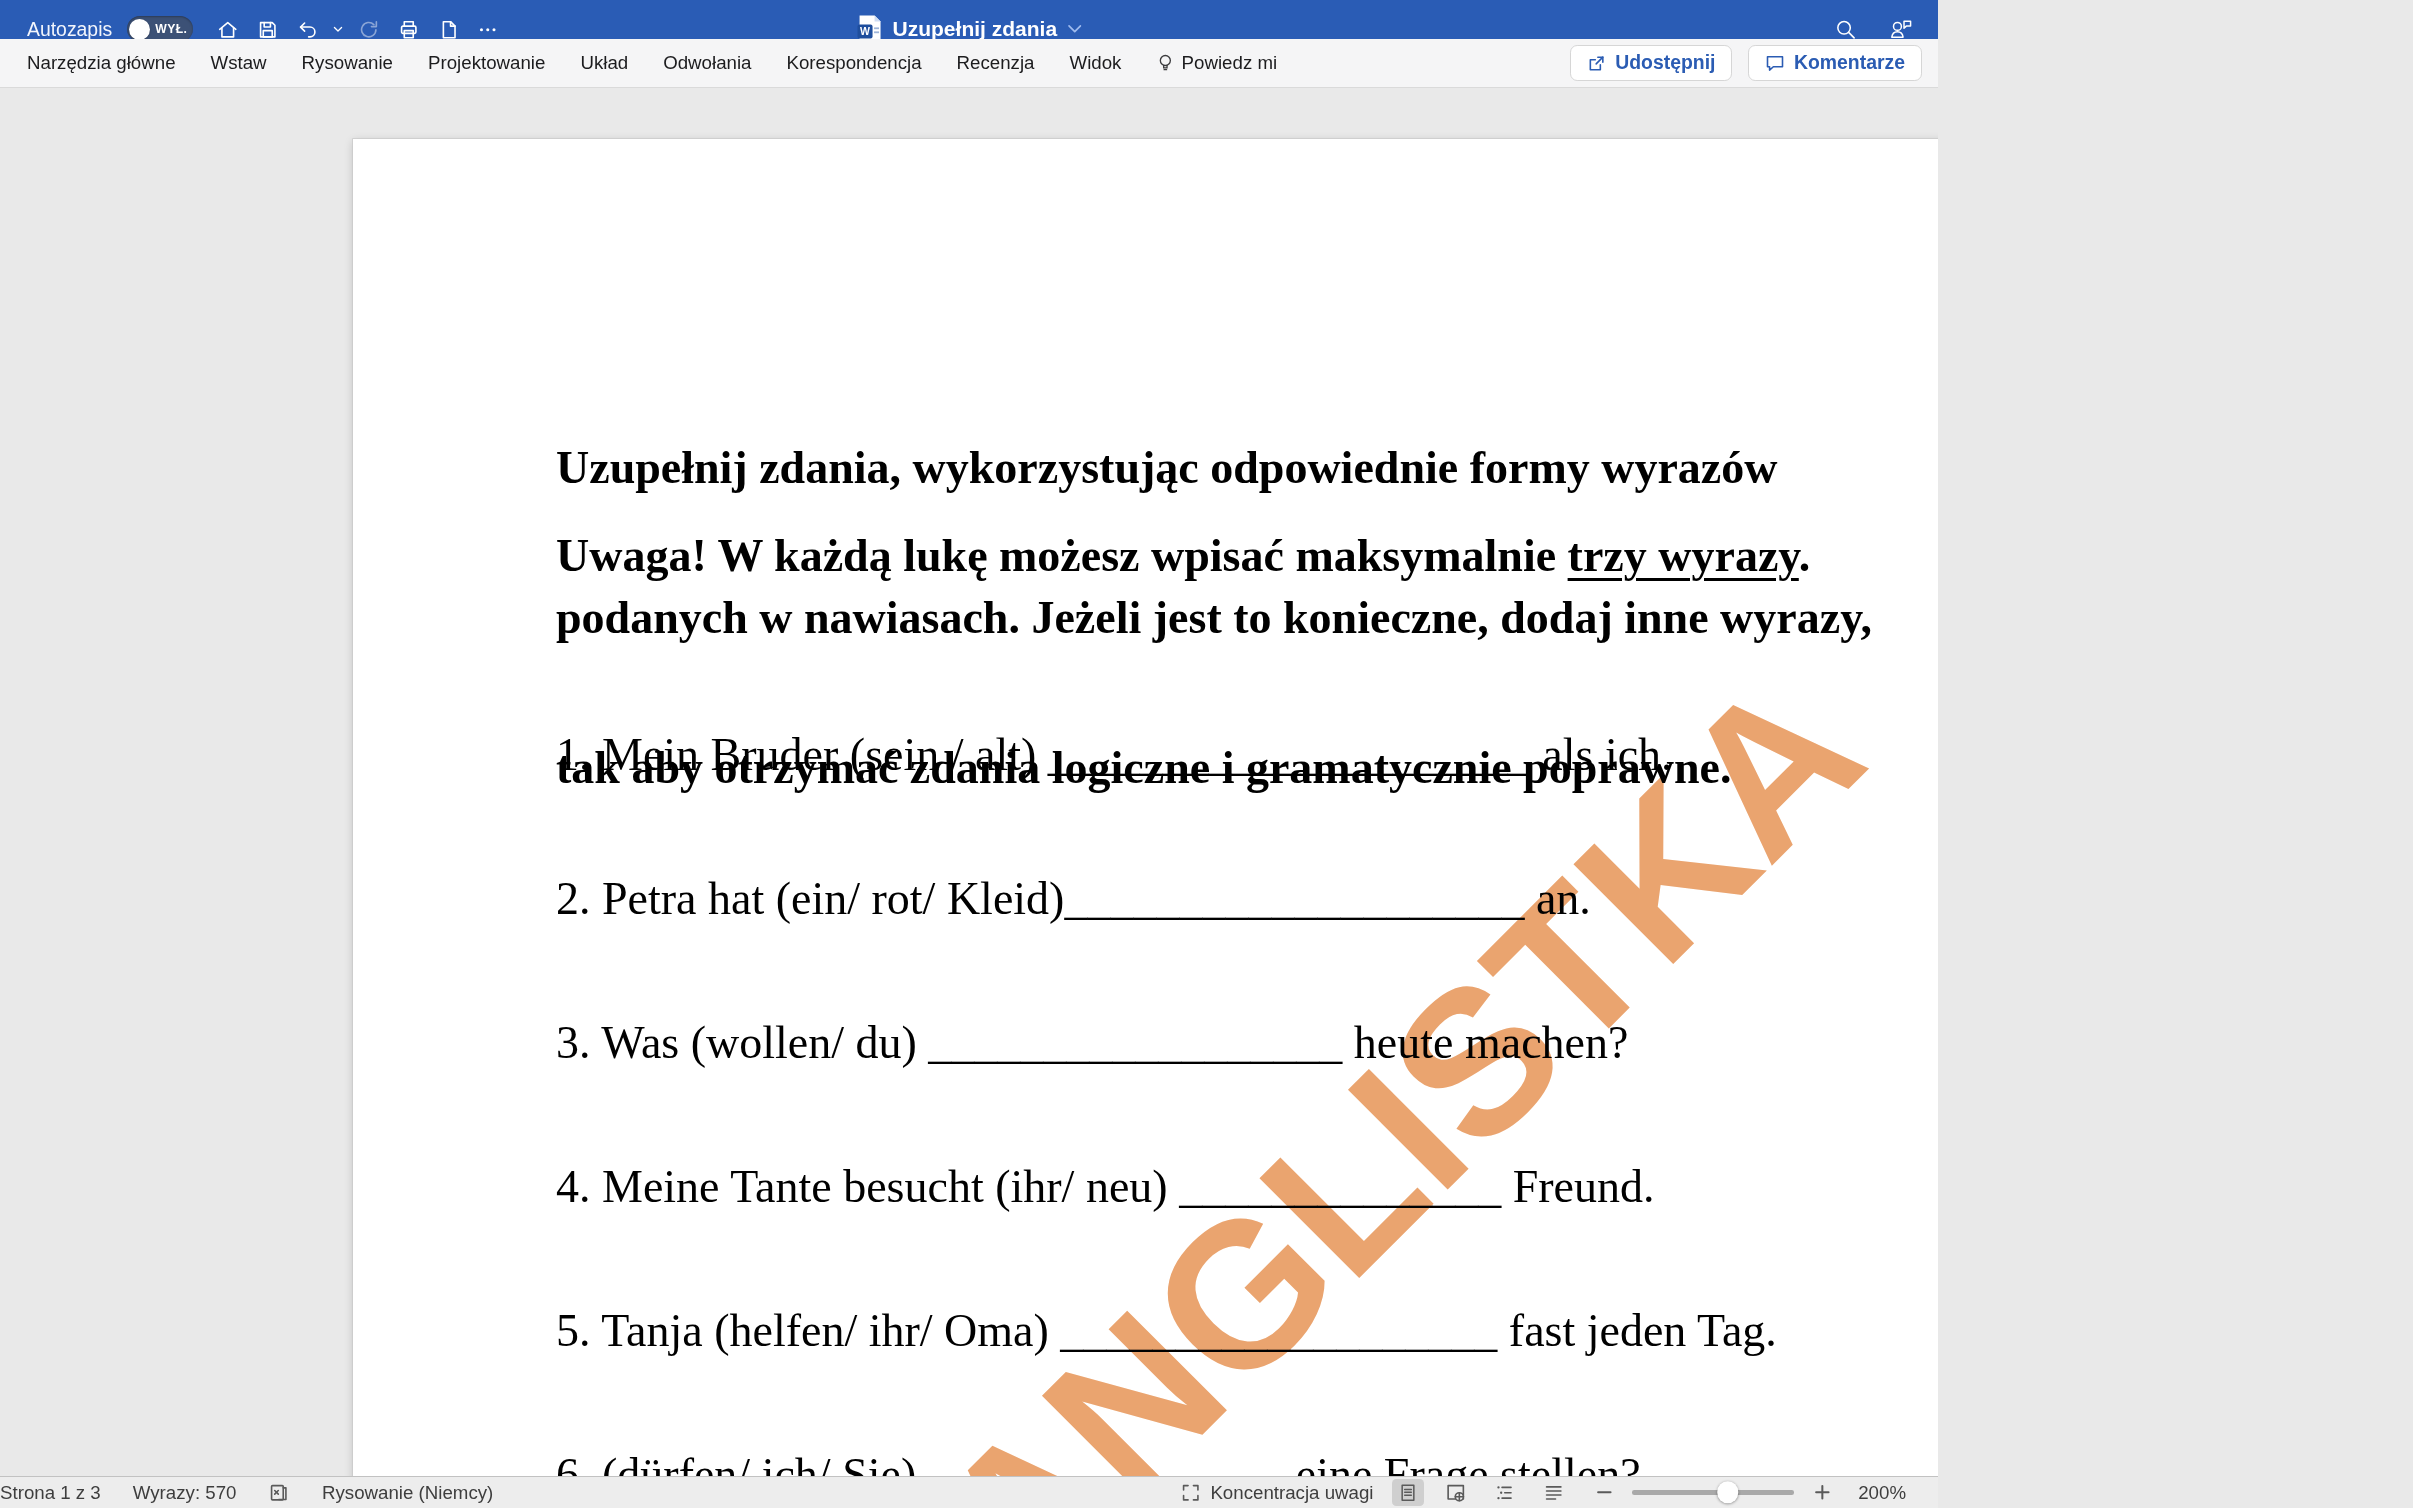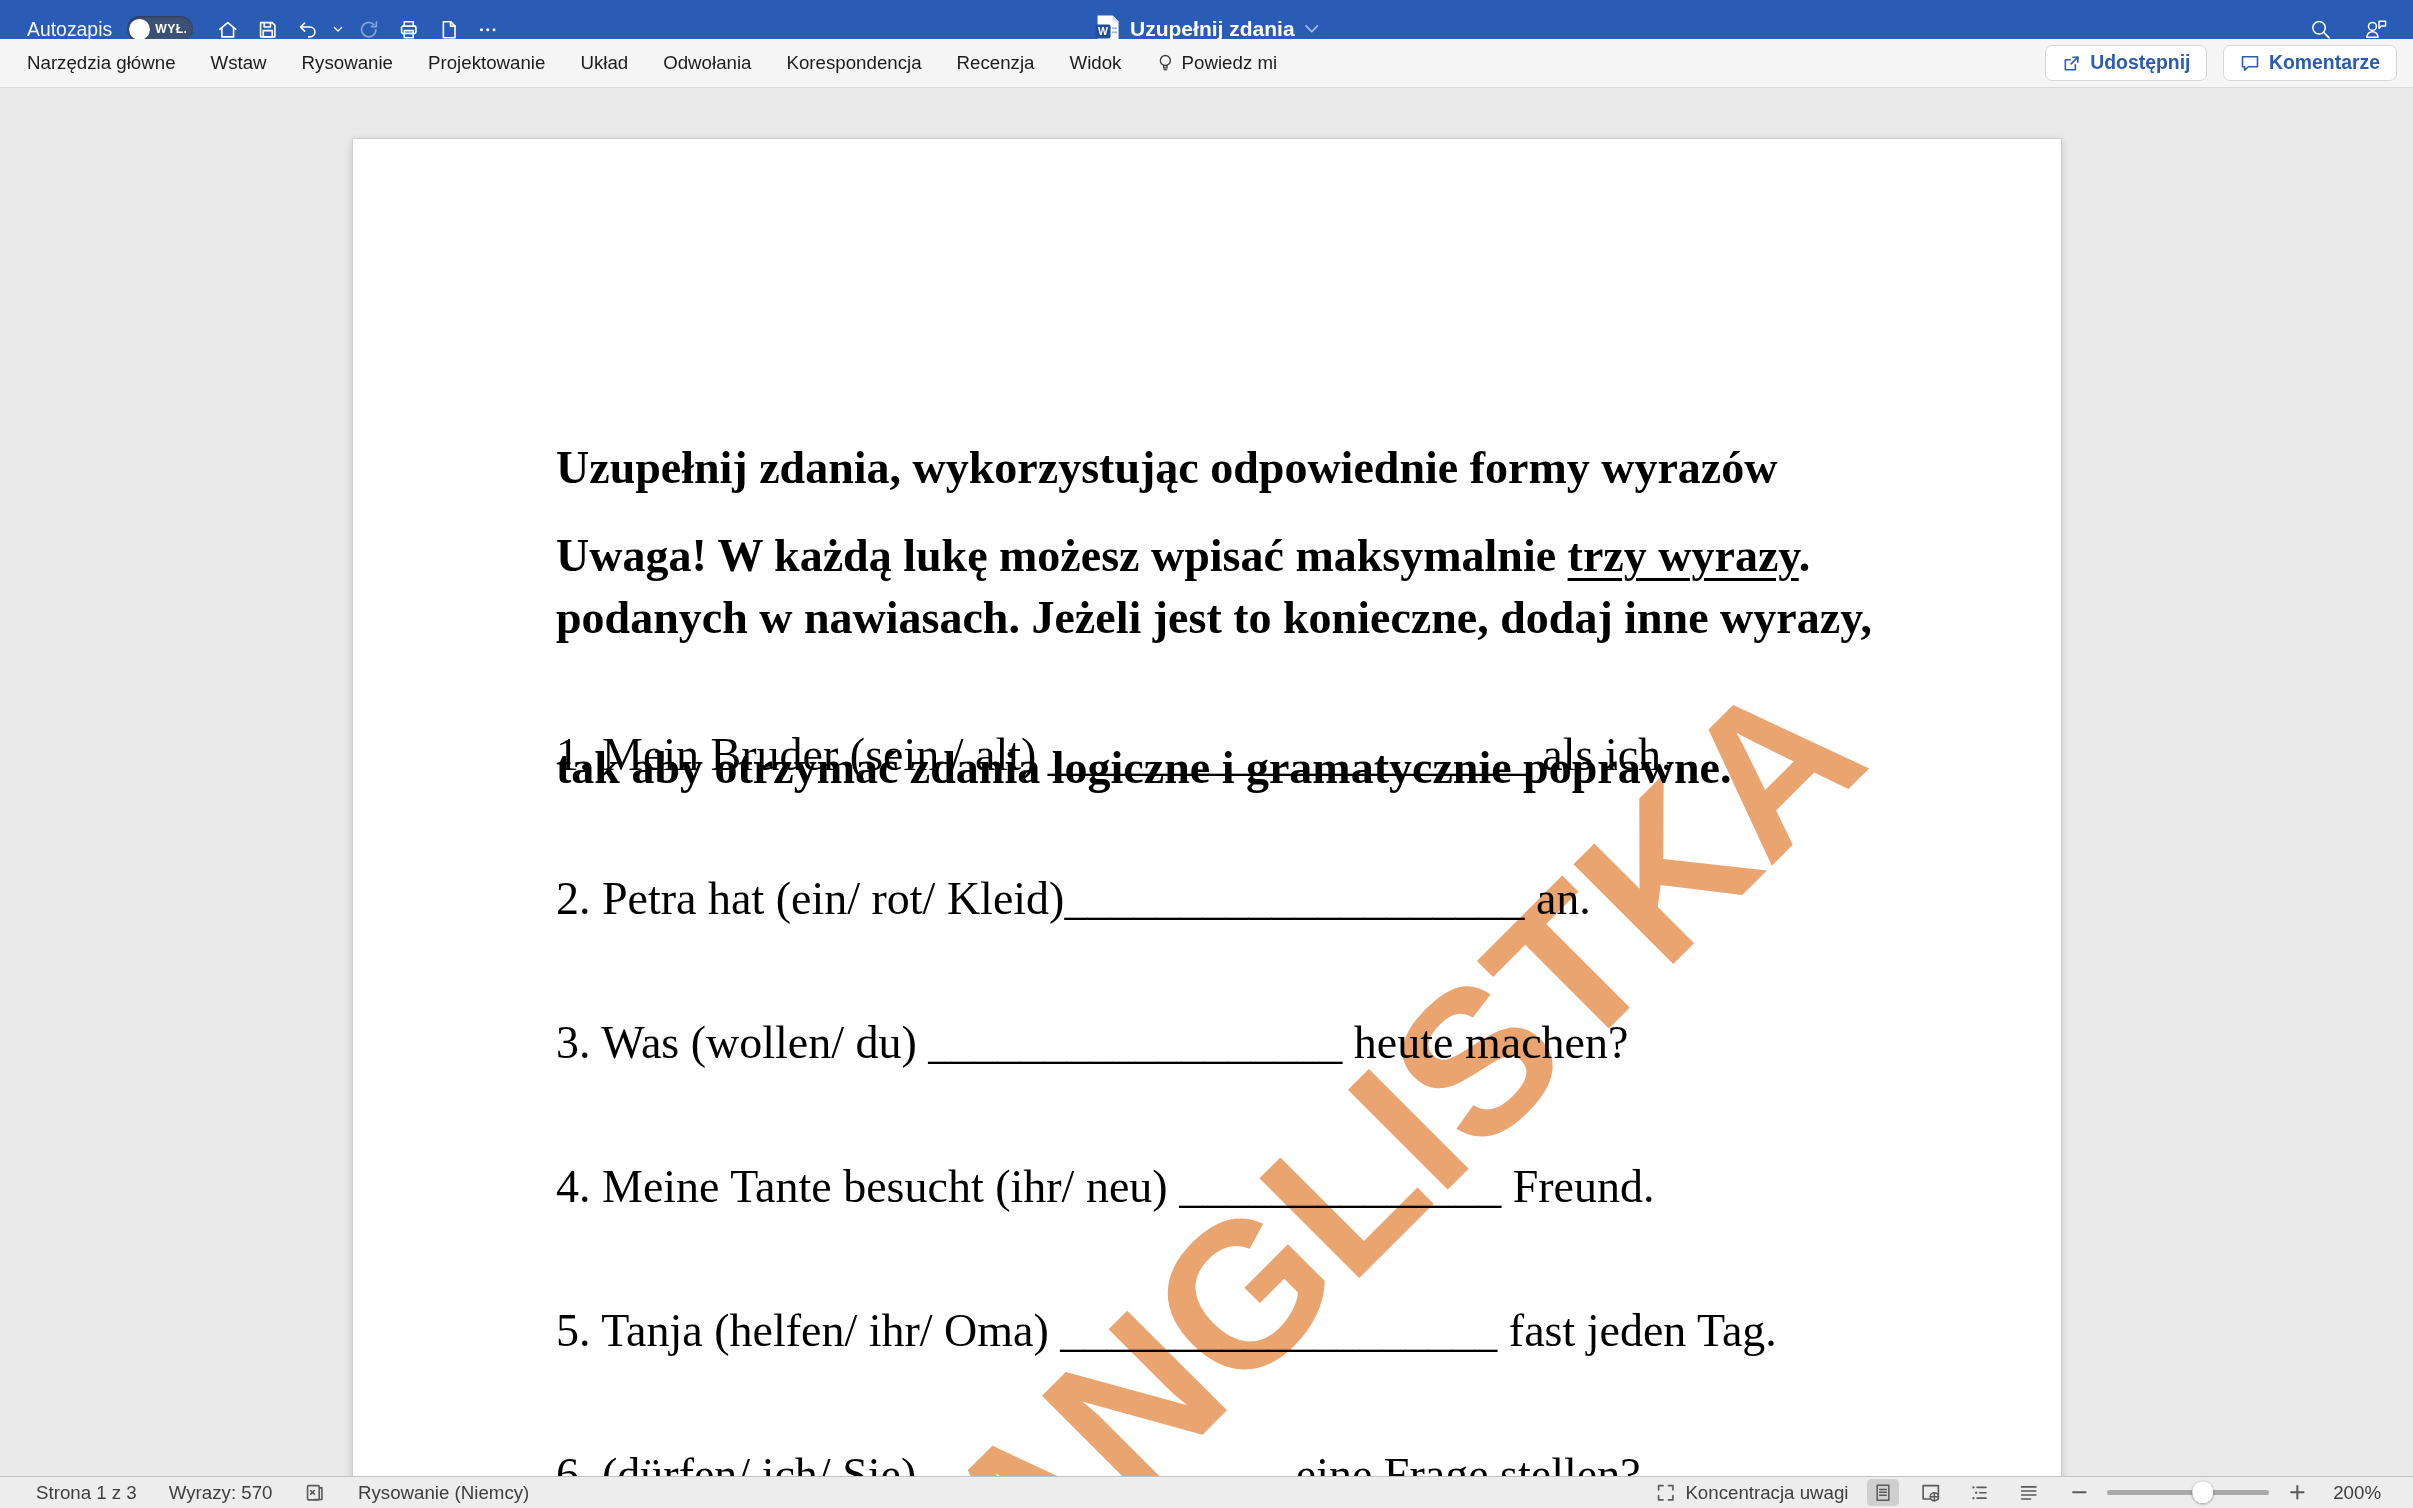--- a/index.html
+++ b/index.html
@@ -1,17 +1,17 @@
 <!DOCTYPE html>
 <html style="font-size:11.5px"><head>
 <meta charset="utf-8">
 <style>
   * { margin:0; padding:0; box-sizing:border-box; }
   html,body { width:2413px; height:1508px; overflow:hidden; background:#e9e9e9; }
-  .stage { position:relative; width:2413px; height:1508px; font-family:"Liberation Sans", sans-serif; overflow:hidden; }
+  .stage { position:relative; width:1938px; height:1508px; font-family:"Liberation Sans", sans-serif; overflow:hidden; }
 
   
   .titlebar { position:absolute; top:0; left:0; right:0; height:53px; background:#2a5cb5; display:flex; align-items:center; padding-top:5.7px; }
   .tb-left { display:flex; align-items:center; padding-left:27px; }
   .autosave-label { color:#f2f5fc; font-size:19.4px; margin-right:14.4px; }
   .toggle { width:66px; height:26px; border-radius:13px; background:#3c5176; display:flex; align-items:center; padding:2.2px 5.7px 2.2px 2.2px; box-shadow:inset 0 0.7px 2.2px rgba(0,0,0,.35); }
   .toggle-knob { width:21.5px; height:21.5px; border-radius:50%; background:#ffffff; box-shadow:0 0.7px 1.4px rgba(0,0,0,.4); flex:none; }
   .toggle-state { color:#ffffff; font-size:12.2px; font-weight:bold; letter-spacing:0.4px; margin-left:5px; }
   .tb-icons { display:flex; align-items:center; margin-left:18.7px; gap:5.7px; }
   .tb-btn { width:34px; height:34px; display:flex; align-items:center; justify-content:center; }
@@ -38,21 +38,21 @@
   .page { position:absolute; left:353px; top:37px; width:1708px; height:1724px; background:#ffffff; box-shadow:0 0 0 0.7px #c9c9c9, 0 2.2px 8.6px rgba(0,0,0,.18); overflow:hidden; }
   .watermark { position:absolute; left:1047px; top:998px; transform:translate(-50%,-50%) rotate(-45deg); font-family:"Liberation Sans", sans-serif; font-weight:bold; font-size:205px; color:#eaa46f; white-space:nowrap; z-index:1; }
   .doc-heading { position:absolute; left:203px; top:204px; z-index:2; font-family:"Liberation Serif", serif; font-weight:bold; font-size:46px; line-height:50px; color:#000; white-space:pre; }
   .doc-note { position:absolute; left:203px; top:392px; z-index:2; font-family:"Liberation Serif", serif; font-weight:bold; font-size:46px; line-height:50px; color:#000; white-space:pre; }
   .doc-note .u { text-decoration:underline; text-decoration-thickness:2.9px; text-underline-offset:6.5px;margin-top:27px; }
   .doc-list { position:absolute; left:203px; top:496px; z-index:2; font-family:"Liberation Serif", serif; font-size:46px; line-height:48px; color:#000; white-space:pre; }
   .doc-list div { height:48px; }
 
   
   .statusbar { position:absolute; bottom:0; left:0; right:0; height:32px; background:#ededed; border-top:0.7px solid #c2c2c2; display:flex; align-items:center; font-size:18.7px; color:#3e3e3e; }
-  .sb-left { display:flex; align-items:center; padding-left:36px; gap:32px; }
+  .sb-left { display:flex; align-items:center; gap:32px; }
   .sb-item { display:flex; align-items:center; gap:8.6px; white-space:nowrap; }
   .sb-left svg, .sb-right svg { stroke:#5a5a5a; fill:none; stroke-width:1.8; stroke-linecap:round; stroke-linejoin:round; }
   .sb-right { margin-left:auto; display:flex; align-items:center; padding-right:32px; gap:18.7px; }
   .view-group { display:flex; align-items:center; gap:16px; }
   .view-btn { display:flex; align-items:center; justify-content:center; padding:2.9px 5.7px; border-radius:4.3px; }
   .view-btn.selected { background:#cfcfcf; }
   .zoom-group { display:flex; align-items:center; gap:13px; }
   .slider { position:relative; width:162px; height:4.3px; background:#a9a9a9; border-radius:2.2px; }
   .slider-thumb { position:absolute; left:59%; top:50%; transform:translate(-50%,-50%); width:21.5px; height:21.5px; border-radius:50%; background:#ffffff; box-shadow:0 0.7px 2.9px rgba(0,0,0,.45); }
   .zoom-label { min-width:56px; text-align:right; }

